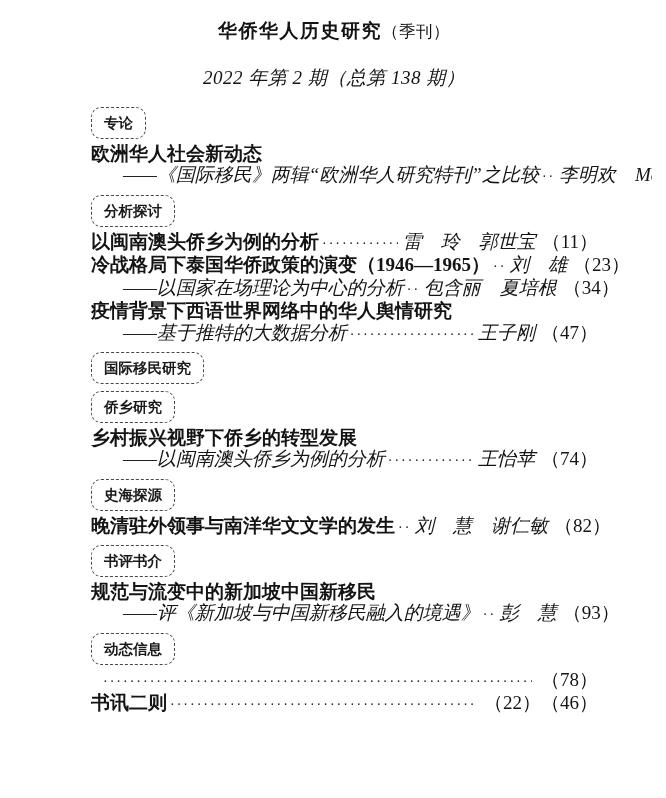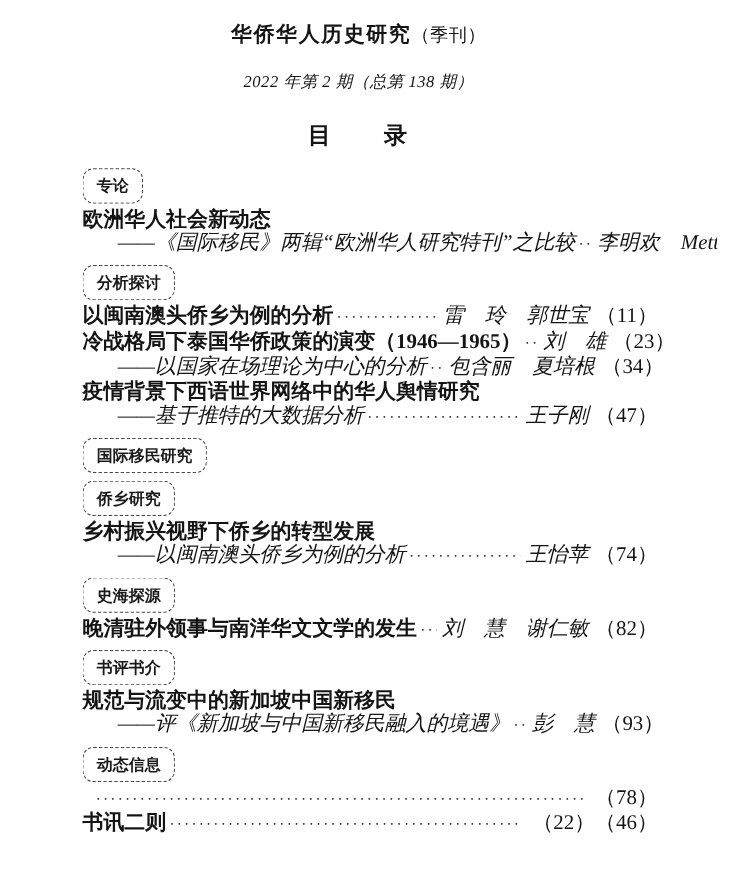--- a/index.html
+++ b/index.html
@@ -1,25 +1,26 @@
 <!DOCTYPE html>
 <html lang="zh"><head>
 <meta charset="utf-8">
 <style>
   * { box-sizing: border-box; margin: 0; padding: 0; }
   html, body { background: #ffffff; }
   .page {
     width: 652px; height: 798px; overflow: hidden;
     background: #fff; color: #141414;
     font-family: "Liberation Serif", "DejaVu Serif", serif;
+    padding-left: 16px;
   }
   .head { text-align: center; padding-top: 18px; }
   .journal-title { font-size: 19px; font-weight: bold; letter-spacing: 1.5px; }
   .journal-title .paren { font-weight: normal; font-size: 16.5px; letter-spacing: 0.5px; }
-  .issue { margin-top: 21px; font-size: 15px; font-style: italic; letter-spacing: 0.5px; }
+  .issue { margin-top: 21px; font-size: 19px; font-style: italic; letter-spacing: 0.5px; }
   .toc-heading { margin-top: 25px; font-size: 21px; font-weight: bold; letter-spacing: 2px; }
   .content { padding: 9px 54px 0 62px; margin-left: 13px; }
   .sec-box {
     display: block; width: fit-content;
     font-family: "Liberation Sans", "DejaVu Sans", sans-serif;
     font-weight: bold; font-size: 14.5px; color: #1a1a1a;
     padding: 6px 12px 5px;
     border: 1.6px dashed #474747; border-radius: 10px;
     margin: 7px 0 4px;
   }
@@ -39,21 +40,20 @@
 </head>
 <body>
 
 <div class="page">
 
   <div class="head">
     <div class="journal-title">
       <span>华侨华人历史研究</span><span class="paren">（季刊）</span>
     </div>
     <div class="issue">2022 年第 2 期（总第 138 期）</div>
-    <div class="toc-heading">目　　录</div>
   </div>
 
   <div class="content">
 
     <div class="sec-box">专论</div>
     <div class="line">
       <span class="t">欧洲华人社会新动态</span>
     </div>
     <div class="line indent">
       <span class="t">——《国际移民》两辑“欧洲华人研究特刊”之比较</span>

